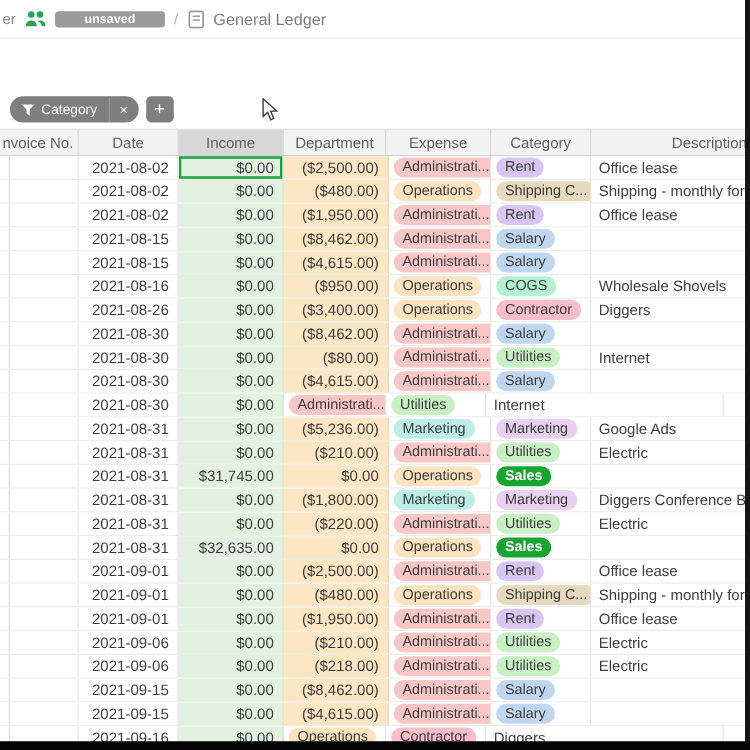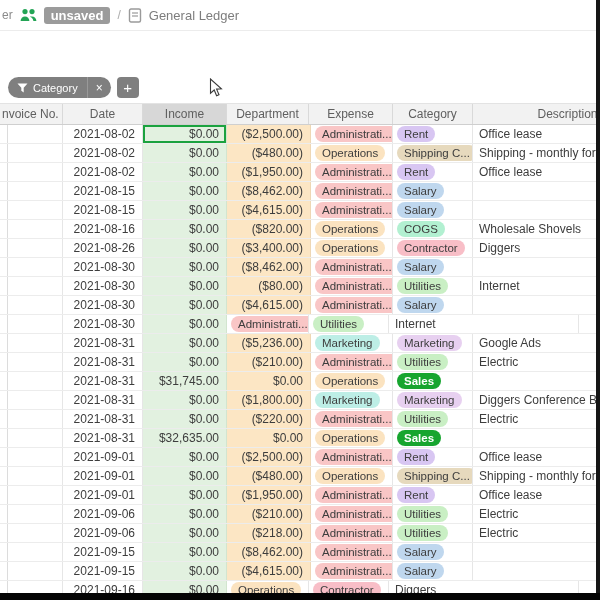--- a/index.html
+++ b/index.html
@@ -2,21 +2,21 @@
 <html><head>
 <meta charset="utf-8">
 <style>
   html,body{margin:0;padding:0}
   body{width:600px;height:600px;overflow:hidden;position:relative;background:#fff;
        font-family:"Liberation Sans",sans-serif;}
   
   .topbar{height:30px;display:flex;align-items:center;gap:7px;padding-left:2px;
           border-bottom:1px solid #ececec;color:#8b8b8b;font-size:12px;background:#fff}
   .clip-text{color:#8b8b8b}
-  .badge{background:#9b9b9b;color:#fff;border-radius:3px;padding:1px 7px;font-size:13px;font-weight:bold}
+  .badge{background:#9b9b9b;color:#fff;border-radius:3px;padding:1px 24px;font-size:10px;font-weight:bold}
   .sep{color:#aaa}
   .doc-title{color:#7d7d7d;font-size:13px}
   .icon{display:inline-flex;align-items:center}
   
   .filterbar{position:absolute;top:77px;left:8px;display:flex;gap:6px;align-items:center;z-index:5}
   .filter-pill{display:flex;align-items:center;background:#7f7f7f;color:#fff;border-radius:12px;
                height:21px;font-size:11px}
   .fp-main{display:flex;align-items:center;gap:5px;padding:0 9px;cursor:default}
   .fp-x{padding:0 8px;border-left:1px solid #999;height:21px;display:flex;align-items:center;
         font-size:12px;border-top-right-radius:12px;border-bottom-right-radius:12px}
@@ -172,21 +172,21 @@
         <div class="cell w-cat chipcell">
           <span class="chip" style="background: rgb(191, 215, 238); color: rgb(61, 61, 61);">Salary</span>
         </div>
         <div class="cell w-desc desc"></div>
       </div>
       <div class="row">
         <div class="cell gutter"></div>
         <div class="cell w-invoice"></div>
         <div class="cell w-date num">2021-08-16</div>
         <div class="cell w-inc num inc">$0.00</div>
-        <div class="cell w-exp num exp">($820.00)</div>
+        <div class="cell w-exp num exp">($950.00)</div>
         <div class="cell w-dept chipcell">
           <span class="chip" style="background: rgb(251, 227, 192); color: rgb(61, 61, 61);">Operations</span>
         </div>
         <div class="cell w-cat chipcell">
           <span class="chip" style="background: rgb(178, 240, 209); color: rgb(61, 61, 61);">COGS</span>
         </div>
         <div class="cell w-desc desc">Wholesale Shovels</div>
       </div>
       <div class="row">
         <div class="cell gutter"></div>

